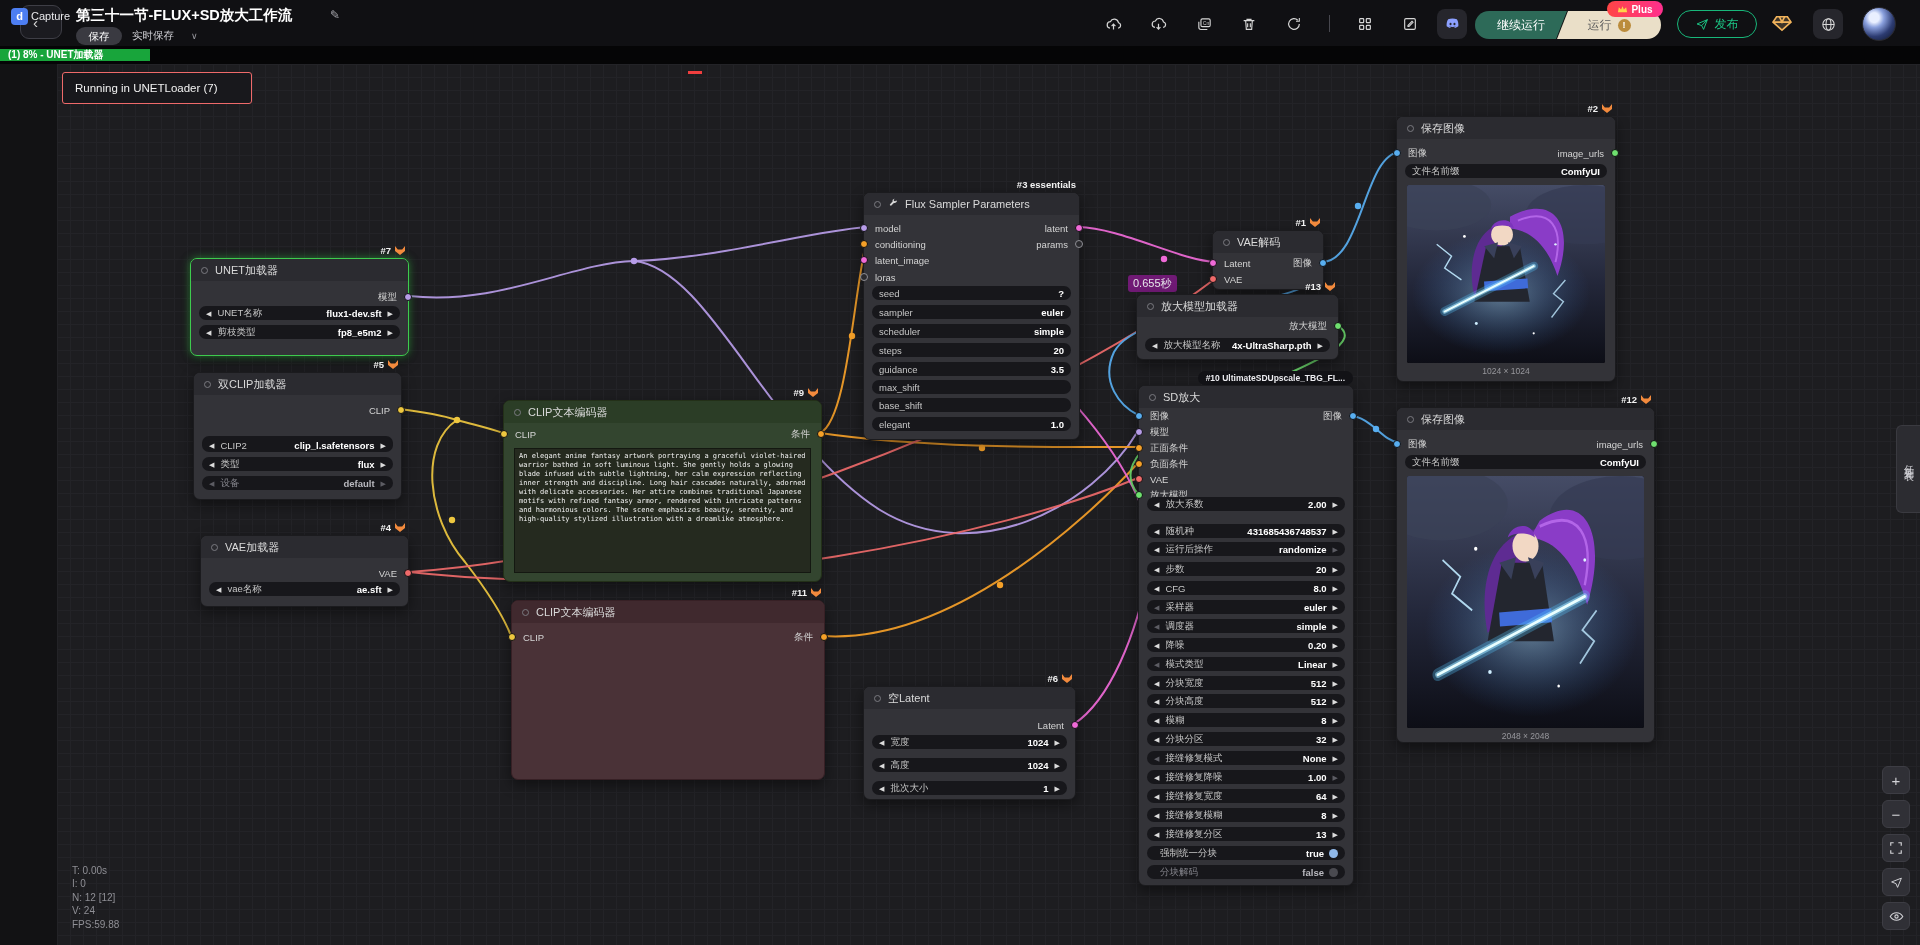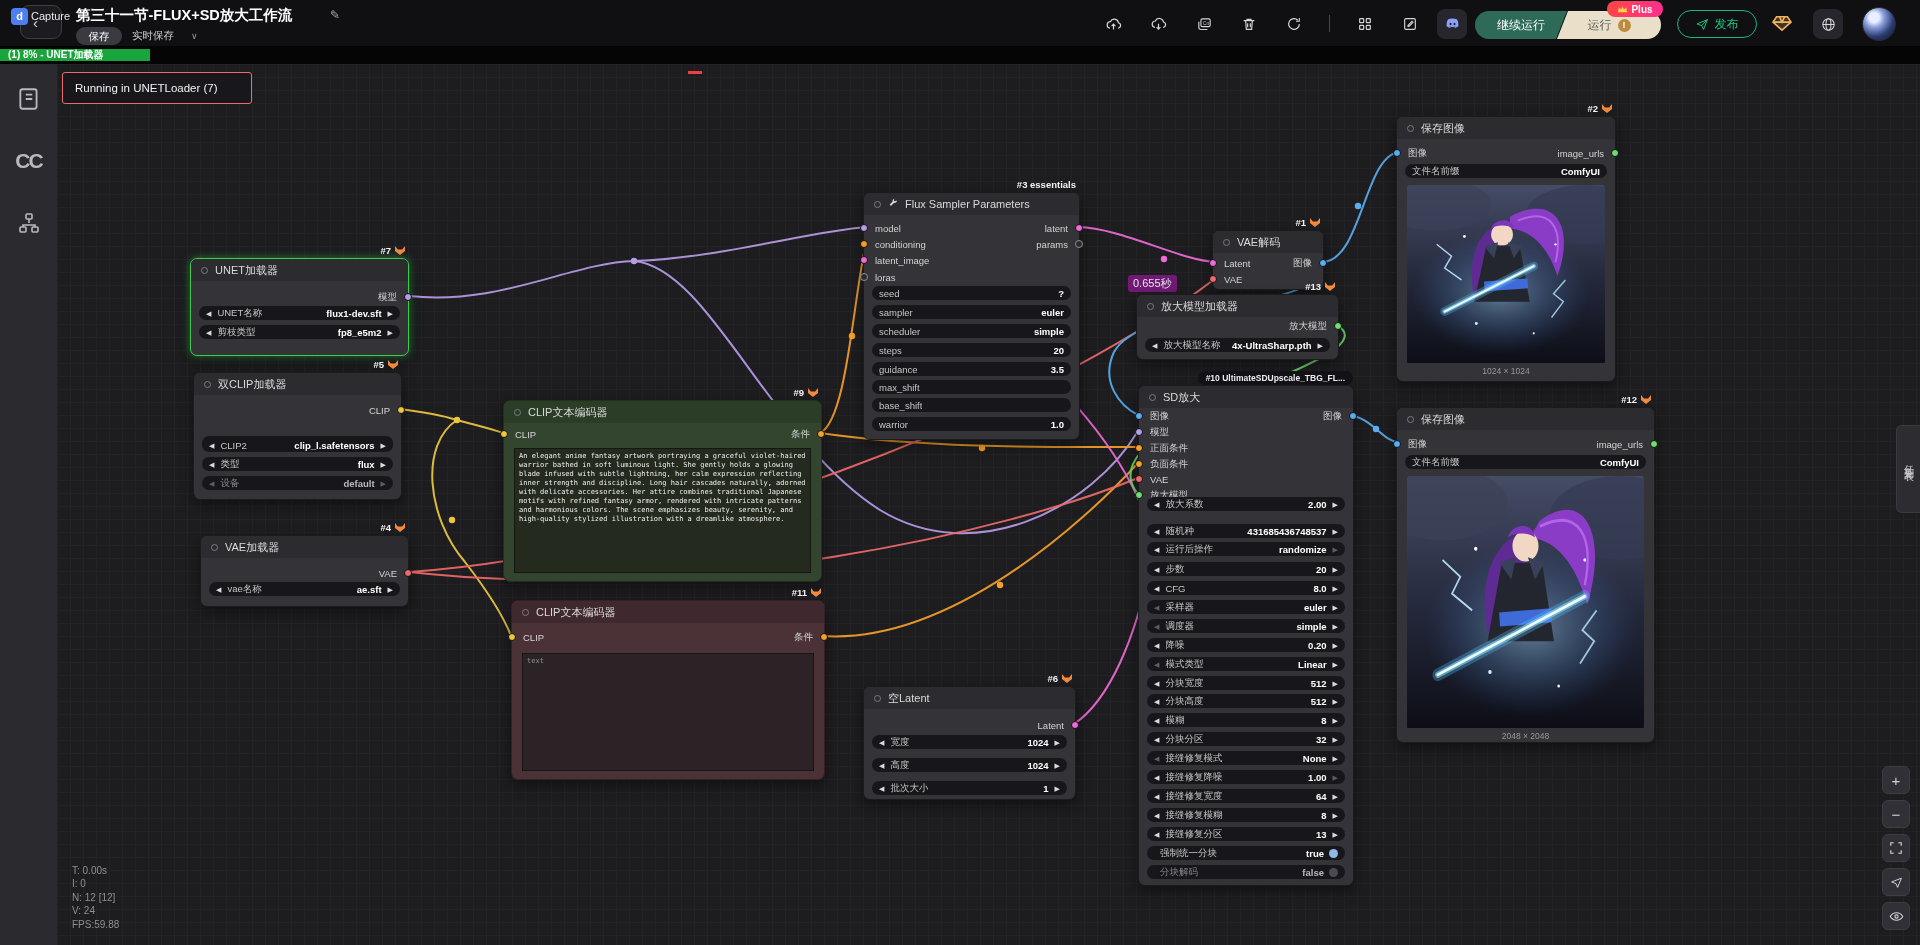--- a/index.html
+++ b/index.html
@@ -265,21 +265,20 @@
           <span>CLIP文本编码器</span>
         </div>
         <div class="port in" style="top: 30px;">
           <span class="pdot" style="background: rgb(238, 199, 63);"></span>
           <span>CLIP</span>
         </div>
         <div class="port out" style="top: 30px;">
           <span class="pdot" style="background: rgb(245, 160, 40);"></span>
           <span>条件</span>
         </div>
-        <div class="textarea" style="top: 52px; height: 118px;">text</div>
       </div>
       <div class="node" style="left: 863px; top: 686px; width: 211px; height: 112px;">
         <div class="badge">
           <span>#6</span>
           <span class="fox"></span>
         </div>
         <div class="ntitle">
           <span class="ndot"></span>
           <span>空Latent</span>
         </div>
@@ -363,21 +362,21 @@
         </div>
         <div class="widget field" style="top: 187px;">
           <span class="wl" style="margin: 0px;">max_shift</span>
           <span class="wv"></span>
         </div>
         <div class="widget field" style="top: 205px;">
           <span class="wl" style="margin: 0px;">base_shift</span>
           <span class="wv"></span>
         </div>
         <div class="widget field" style="top: 224px;">
-          <span class="wl" style="margin: 0px;">warrior</span>
+          <span class="wl" style="margin: 0px;">elegant</span>
           <span class="wv">1.0</span>
         </div>
       </div>
       <div class="node" style="left: 1212px; top: 230px; width: 110px; height: 58px;">
         <div class="badge">
           <span>#1</span>
           <span class="fox"></span>
         </div>
         <div class="ntitle">
           <span class="ndot"></span>
@@ -793,39 +792,20 @@
         </svg>
     </div>
     <div class="avatar"></div>
   </div>
 
   <div class="progressbar">
     <div class="pfill"></div>
     <div class="plabel">(1) 8% - UNET加载器</div>
   </div>
 
-  <div class="sidebar">
-    <div class="sico">
-      <svg width="26" height="26" viewBox="0 0 24 24" fill="none" stroke="#b9b9bf" stroke-width="1.7">
-        <path d="M6 3h11a2 2 0 0 1 2 2v14a2 2 0 0 1-2 2H6a2 2 0 0 1-2-2V5a2 2 0 0 1 2-2z"></path>
-          <path d="M9 8h6M9 12h6"></path>
-        </svg>
-    </div>
-    <div class="sico">
-      <span class="cclogo">CC</span>
-    </div>
-    <div class="sico">
-      <svg width="24" height="24" viewBox="0 0 24 24" fill="none" stroke="#b9b9bf" stroke-width="1.6">
-        <rect x="9" y="3" width="6" height="5" rx="1"></rect>
-          <rect x="3" y="16" width="6" height="5" rx="1"></rect>
-          <rect x="15" y="16" width="6" height="5" rx="1"></rect>
-          <path d="M12 8v4M6 16v-2h12v2M12 12v0"></path>
-        </svg>
-    </div>
-  </div>
 
   <div class="toast">
     <span>Running in UNETLoader (7)</span>
   </div>
 
   <div class="stats" id="stats">
       <div>T: 0.00s</div>
       <div>I: 0</div>
       <div>N: 12 [12]</div>
       <div>V: 24</div>

